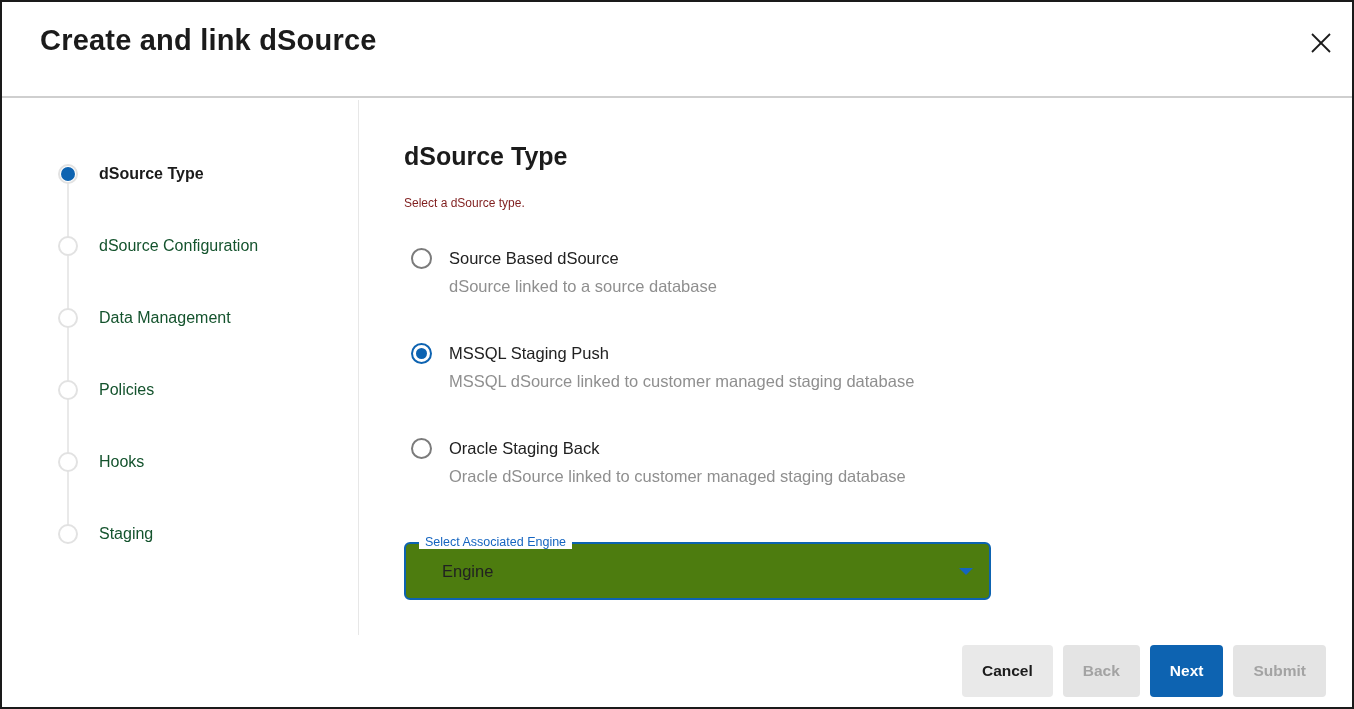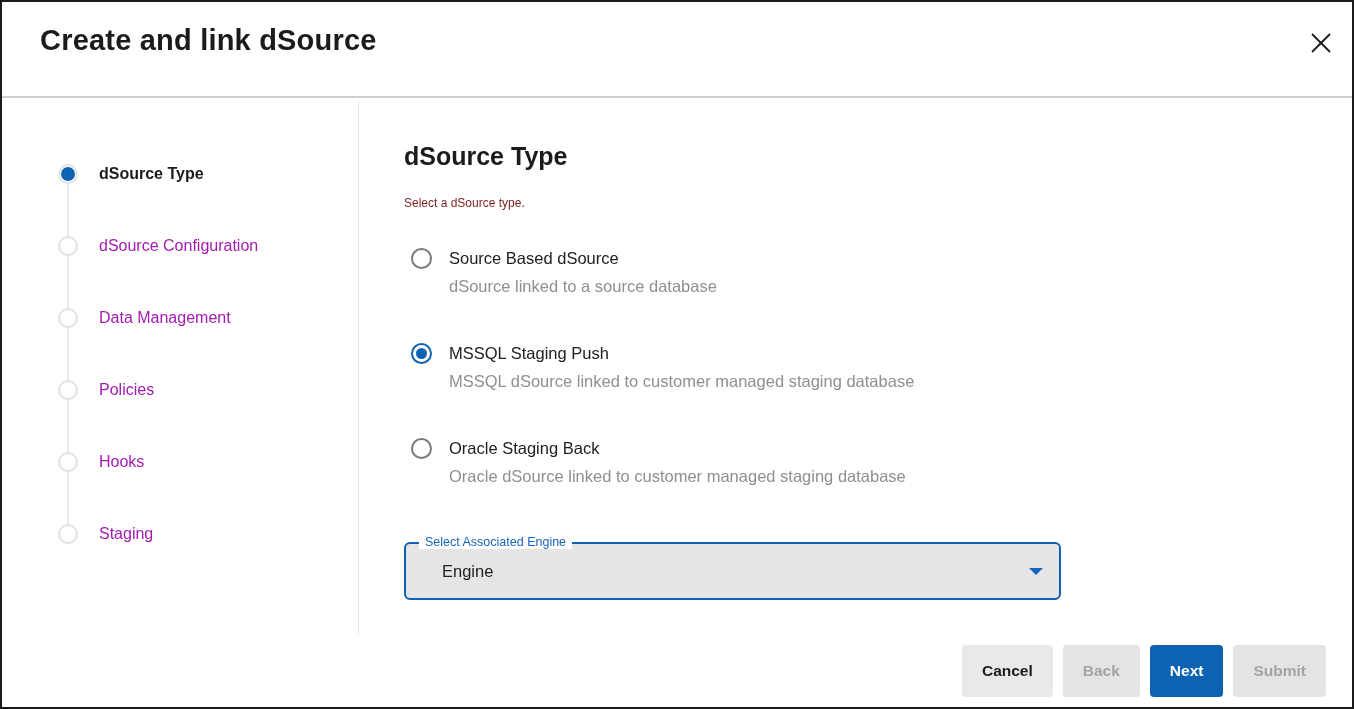--- a/index.html
+++ b/index.html
@@ -59,21 +59,21 @@
     width: 20px; height: 20px; border-radius: 50%;
     background: #ffffff; border: 2px solid #e2e2e2;
   }
   .step.active .step-dot::after {
     content: ""; position: absolute; left: 1px; top: 1px;
     width: 14px; height: 14px; border-radius: 50%;
     background: #0d63b1;
   }
   .step-label {
     position: absolute; left: 97px; top: 50%; transform: translateY(-50%);
-    font-size: 16px; color: #a21caf; white-space: nowrap;
+    font-size: 16px; color: #14532d; white-space: nowrap;
   }
   .step.active .step-label { font-weight: 700; color: #1b1b1b; }
 
   
   .content { position: absolute; left: 402px; top: 98px; right: 0; bottom: 0; }
   .content-heading {
     position: absolute; left: 0; top: 42px;
     font-size: 25px; font-weight: 700; color: #1b1b1b;
   }
   .content-subtitle {
@@ -101,23 +101,23 @@
     position: absolute; left: 45px; top: 29px;
     font-size: 16.5px; color: #8f8f8f; white-space: nowrap;
   }
   .opt-0 { top: 148px; }
   .opt-1 { top: 243px; }
   .opt-2 { top: 338px; }
 
   
   .engine-select {
     position: absolute; left: 0; top: 442px;
-    width: 657px; height: 58px;
+    width: 587px; height: 58px;
     border: 2px solid #0d63b1; border-radius: 6px;
-    background: #e5e5e5; cursor: pointer;
+    background: #4d7c0f; cursor: pointer;
   }
   .engine-select-label {
     position: absolute; left: 13px; top: -9px;
     background: #ffffff; padding: 0 6px;
     font-size: 12.5px; color: #1565c0; white-space: nowrap;
   }
   .engine-select-value {
     position: absolute; left: 36px; top: 50%; transform: translateY(-50%);
     font-size: 16.5px; color: #212121;
   }

